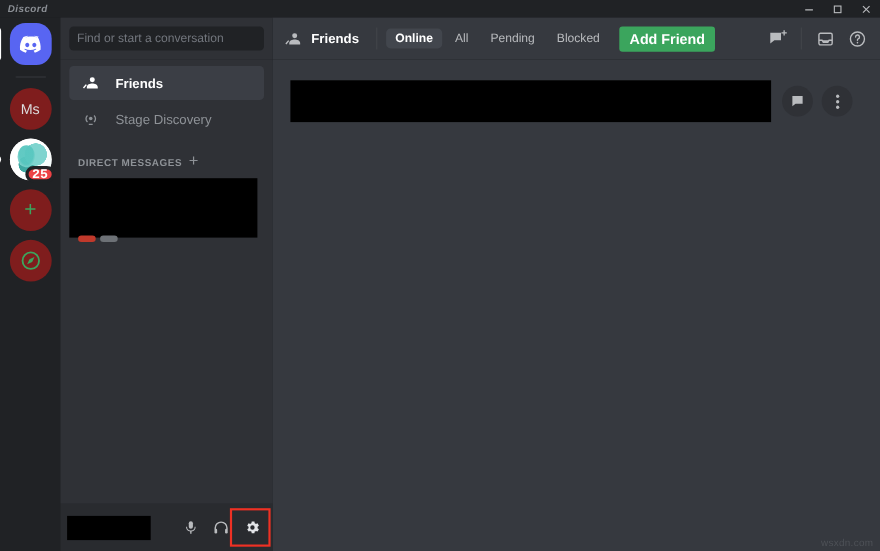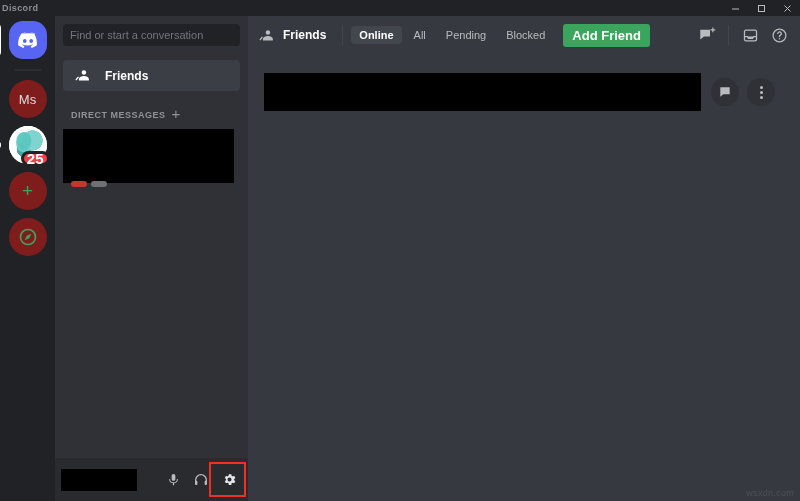--- a/index.html
+++ b/index.html
@@ -19,21 +19,22 @@
   .titlebar {
     position: absolute; top: 0; left: 0;
     width: 800px; height: 16px;
     background: #202225;
     display: flex; align-items: center;
   }
   .titlebar-title {
     font-size: 9px; font-weight: bold;
     color: #8b8f95;
     letter-spacing: 0.4px;
-    padding-left: 2px;
+    padding-left: 7px;
+    font-style: italic;
   }
   .winctl {
     position: absolute; top: 0; right: 0;
     height: 16px; display: flex; align-items: stretch;
   }
   .winctl-btn {
     width: 26px; height: 16px;
     display: flex; align-items: center; justify-content: center;
     color: #b9bbbe;
   }
@@ -95,23 +96,24 @@
     width: 16px; height: 20px; border-radius: 50% 50% 45% 45%;
     background: radial-gradient(ellipse at 50% 40%, #59c7c0 0 55%, #b8e6e3 100%);
     opacity: .95;
   }
   .rail-badge {
     position: absolute; right: -3px; bottom: -2px;
     min-width: 19px; height: 15px;
     background: #ed4245;
     border: 3px solid #202225;
     border-radius: 9px;
-    color: #fff; font-size: 15px; font-weight: bold;
+    color: #fff; font-size: 12px; font-weight: bold;
     display: flex; align-items: center; justify-content: center;
     padding: 0 3px;
+    font-family: Liberation Mono, monospace;
   }
   .rail-item.action { color: #3ba55d; font-size: 19px; }
   .search-wrap {
     position: absolute; left: 0; top: 16px;
     width: 193px; height: 38px;
     background: #2f3136;
     display: flex; align-items: center;
     padding: 0 8px;
   }
   .search-box {
@@ -362,20 +364,31 @@
     <div class="nav-item active">
       <span class="nav-icon">
         <svg width="17" height="17" viewBox="0 0 24 24" fill="#fff">
           <path d="M14 11a3.2 3.2 0 1 0 0-6.4A3.2 3.2 0 0 0 14 11Zm0 1.6c-3 0-7 1.5-7 4.4V19h14v-2c0-2.9-4-4.4-7-4.4Z"></path>
           <path d="M5.6 13.4 2 17.8l1.4 1.1 3.6-4.4z"></path>
         </svg>
       </span>
       <span class="nav-label">Friends</span>
     </div>
 
+    <div class="nav-item">
+      <span class="nav-icon">
+        <svg width="17" height="17" viewBox="0 0 24 24" fill="none" stroke="#8e9297" stroke-width="1.7">
+          <circle cx="12" cy="11" r="2.3" fill="#8e9297" stroke="none"></circle>
+          <path d="M7.8 15.4a5.6 5.6 0 0 1 0-8.4"></path>
+          <path d="M16.2 15.4a5.6 5.6 0 0 0 0-8.4"></path>
+          <path d="M9.5 18.5h5"></path>
+        </svg>
+      </span>
+      <span class="nav-label">Stage Discovery</span>
+    </div>
 
 
     <div class="dm-header">
       <span class="dm-header-title">DIRECT MESSAGES</span>
       <span class="dm-plus">+</span>
     </div>
 
     <div class="dm-redacted">
       <div class="dm-chip-row">
         <span class="dm-chip red"></span>

